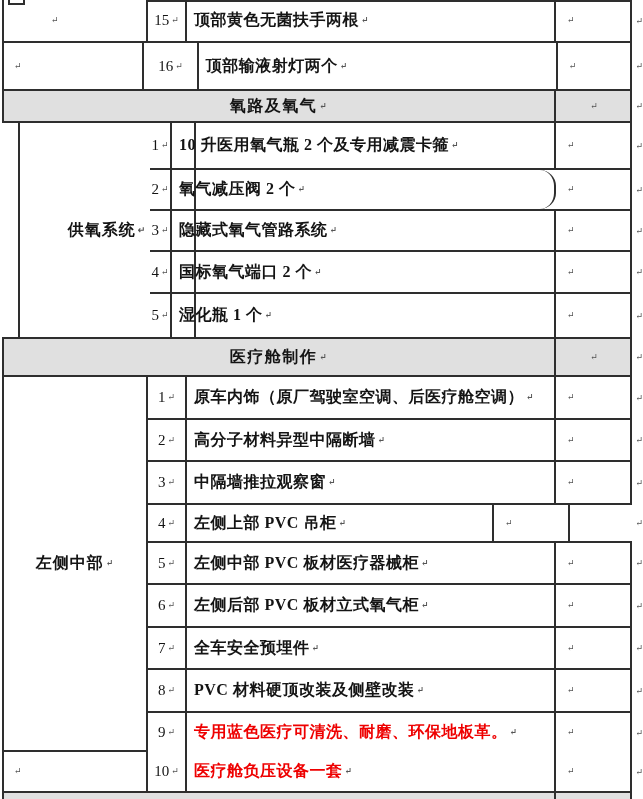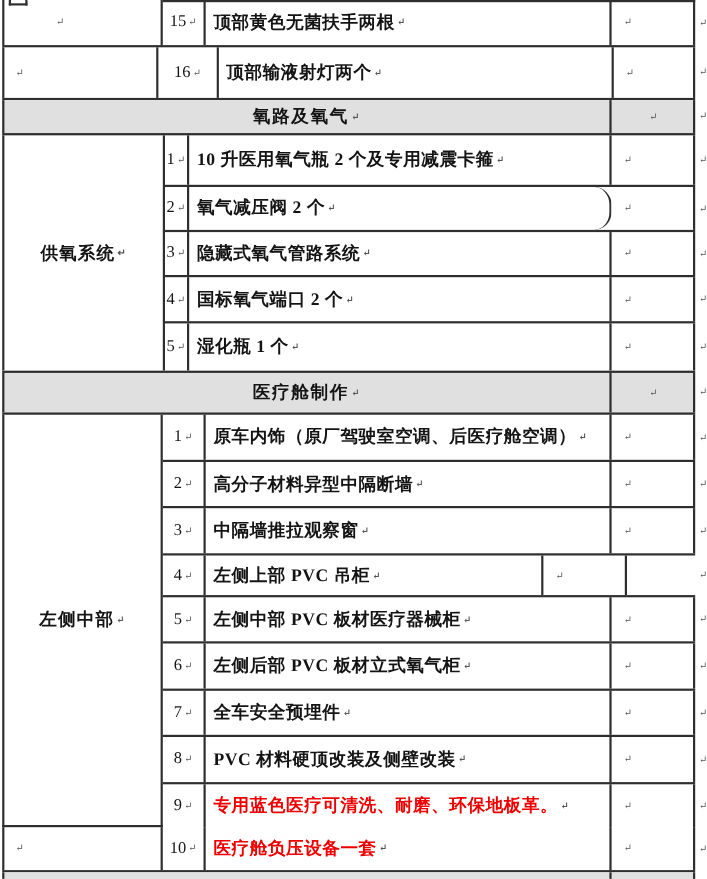--- a/index.html
+++ b/index.html
@@ -93,21 +93,21 @@
     <div class="cell bl br merged" style="width:554px;">
         <span>氧路及氧气</span>
         <span class="pm">↵</span>
       </div>
     <div class="cell br remarks" style="width:76px;">
         <span class="pm">↵</span>
       </div>
     <span class="rowmark">↵</span>
   </div>
 
-  <div class="label-cell bl br" style="left:2px;top:123px;width:148px;height:214px;font-family:Liberation Serif, serif;">
+  <div class="label-cell bl br" style="left:18px;top:123px;width:178px;height:214px;font-family:Liberation Serif, serif;">
     <span>供氧系统</span>
       <span class="pm">↵</span>
   </div>
 
   <div class="row bb" style="left:150px;top:123px;width:482px;height:47px;">
     <div class="cell br num" style="width:22px;">
         <span>1</span>
         <span class="pm">↵</span>
       </div>
     <div class="cell br desc" style="width:384px;">

